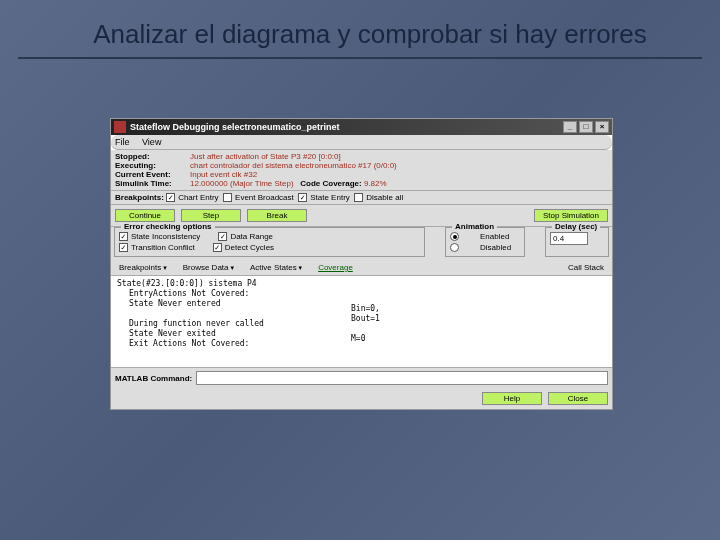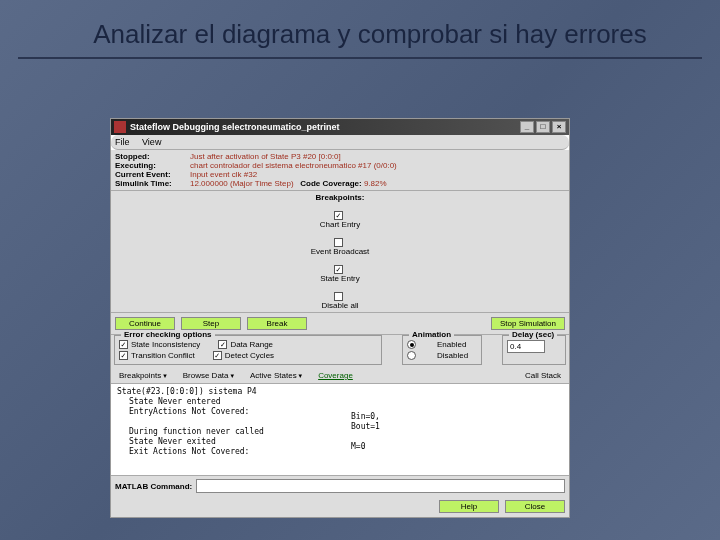--- a/index.html
+++ b/index.html
@@ -20,21 +20,21 @@
     margin-left: 20px;
   }
   .title-underline {
     height: 2px;
     background: #2a3550;
     margin: 2px 18px 0 18px;
   }
   .screenshot {
     position: absolute;
     left: 110px; top: 118px;
-    width: 460px;
+    width: 503px;
     background: #fff;
     border: 1px solid #999;
     font-family: "MS Sans Serif", Tahoma, sans-serif;
     font-size: 9px;
     color: #000;
   }
   .titlebar {
     background: linear-gradient(to right, #222, #555);
     color: #fff;
     display: flex;
@@ -75,21 +75,20 @@
   }
   .status-grid .lbl { font-weight: bold; }
   .status-grid .val { color: #a03020; }
   .code-row {
     display: flex;
     background: #ddd;
     padding: 2px 4px;
     align-items: center;
     font-size: 8px;
     border-bottom: 1px solid #aaa;
-    flex-direction: column;
   }
   .cb { width: 9px; height: 9px; border: 1px solid #555; background: #fff; margin-right: 3px; display: inline-flex; align-items:center; justify-content:center; font-size:7px; line-height:7px; }
   .cb.checked::after { content: "✓"; }
   .btnrow {
     display: flex;
     gap: 6px;
     background: #ddd;
     padding: 4px;
     border-bottom: 1px solid #aaa;
   }
@@ -275,22 +274,22 @@
     <span class="tab dd">Breakpoints</span>
     <span class="tab dd">Browse Data</span>
     <span class="tab dd">Active States</span>
     <span class="tab active">Coverage</span>
     <span style="flex:1"></span>
     <span class="tab">Call Stack</span>
   </div>
 
   <div class="content">
     <div>State(#23.[0:0:0]) sistema P4</div>
+    <div style="padding-left:12px">EntryActions Not Covered:</div>
     <div style="padding-left:12px">State Never entered</div>
-    <div style="padding-left:12px">EntryActions Not Covered:</div>
     <br>
     <div style="padding-left:12px">During function never called</div>
     <div style="padding-left:12px">State Never exited</div>
     <div style="padding-left:12px">Exit Actions Not Covered:</div>
     <div class="right-col">
       <div>Bin=0,</div>
       <div>Bout=1</div>
       <br>
       <div>M=0</div>
     </div>

